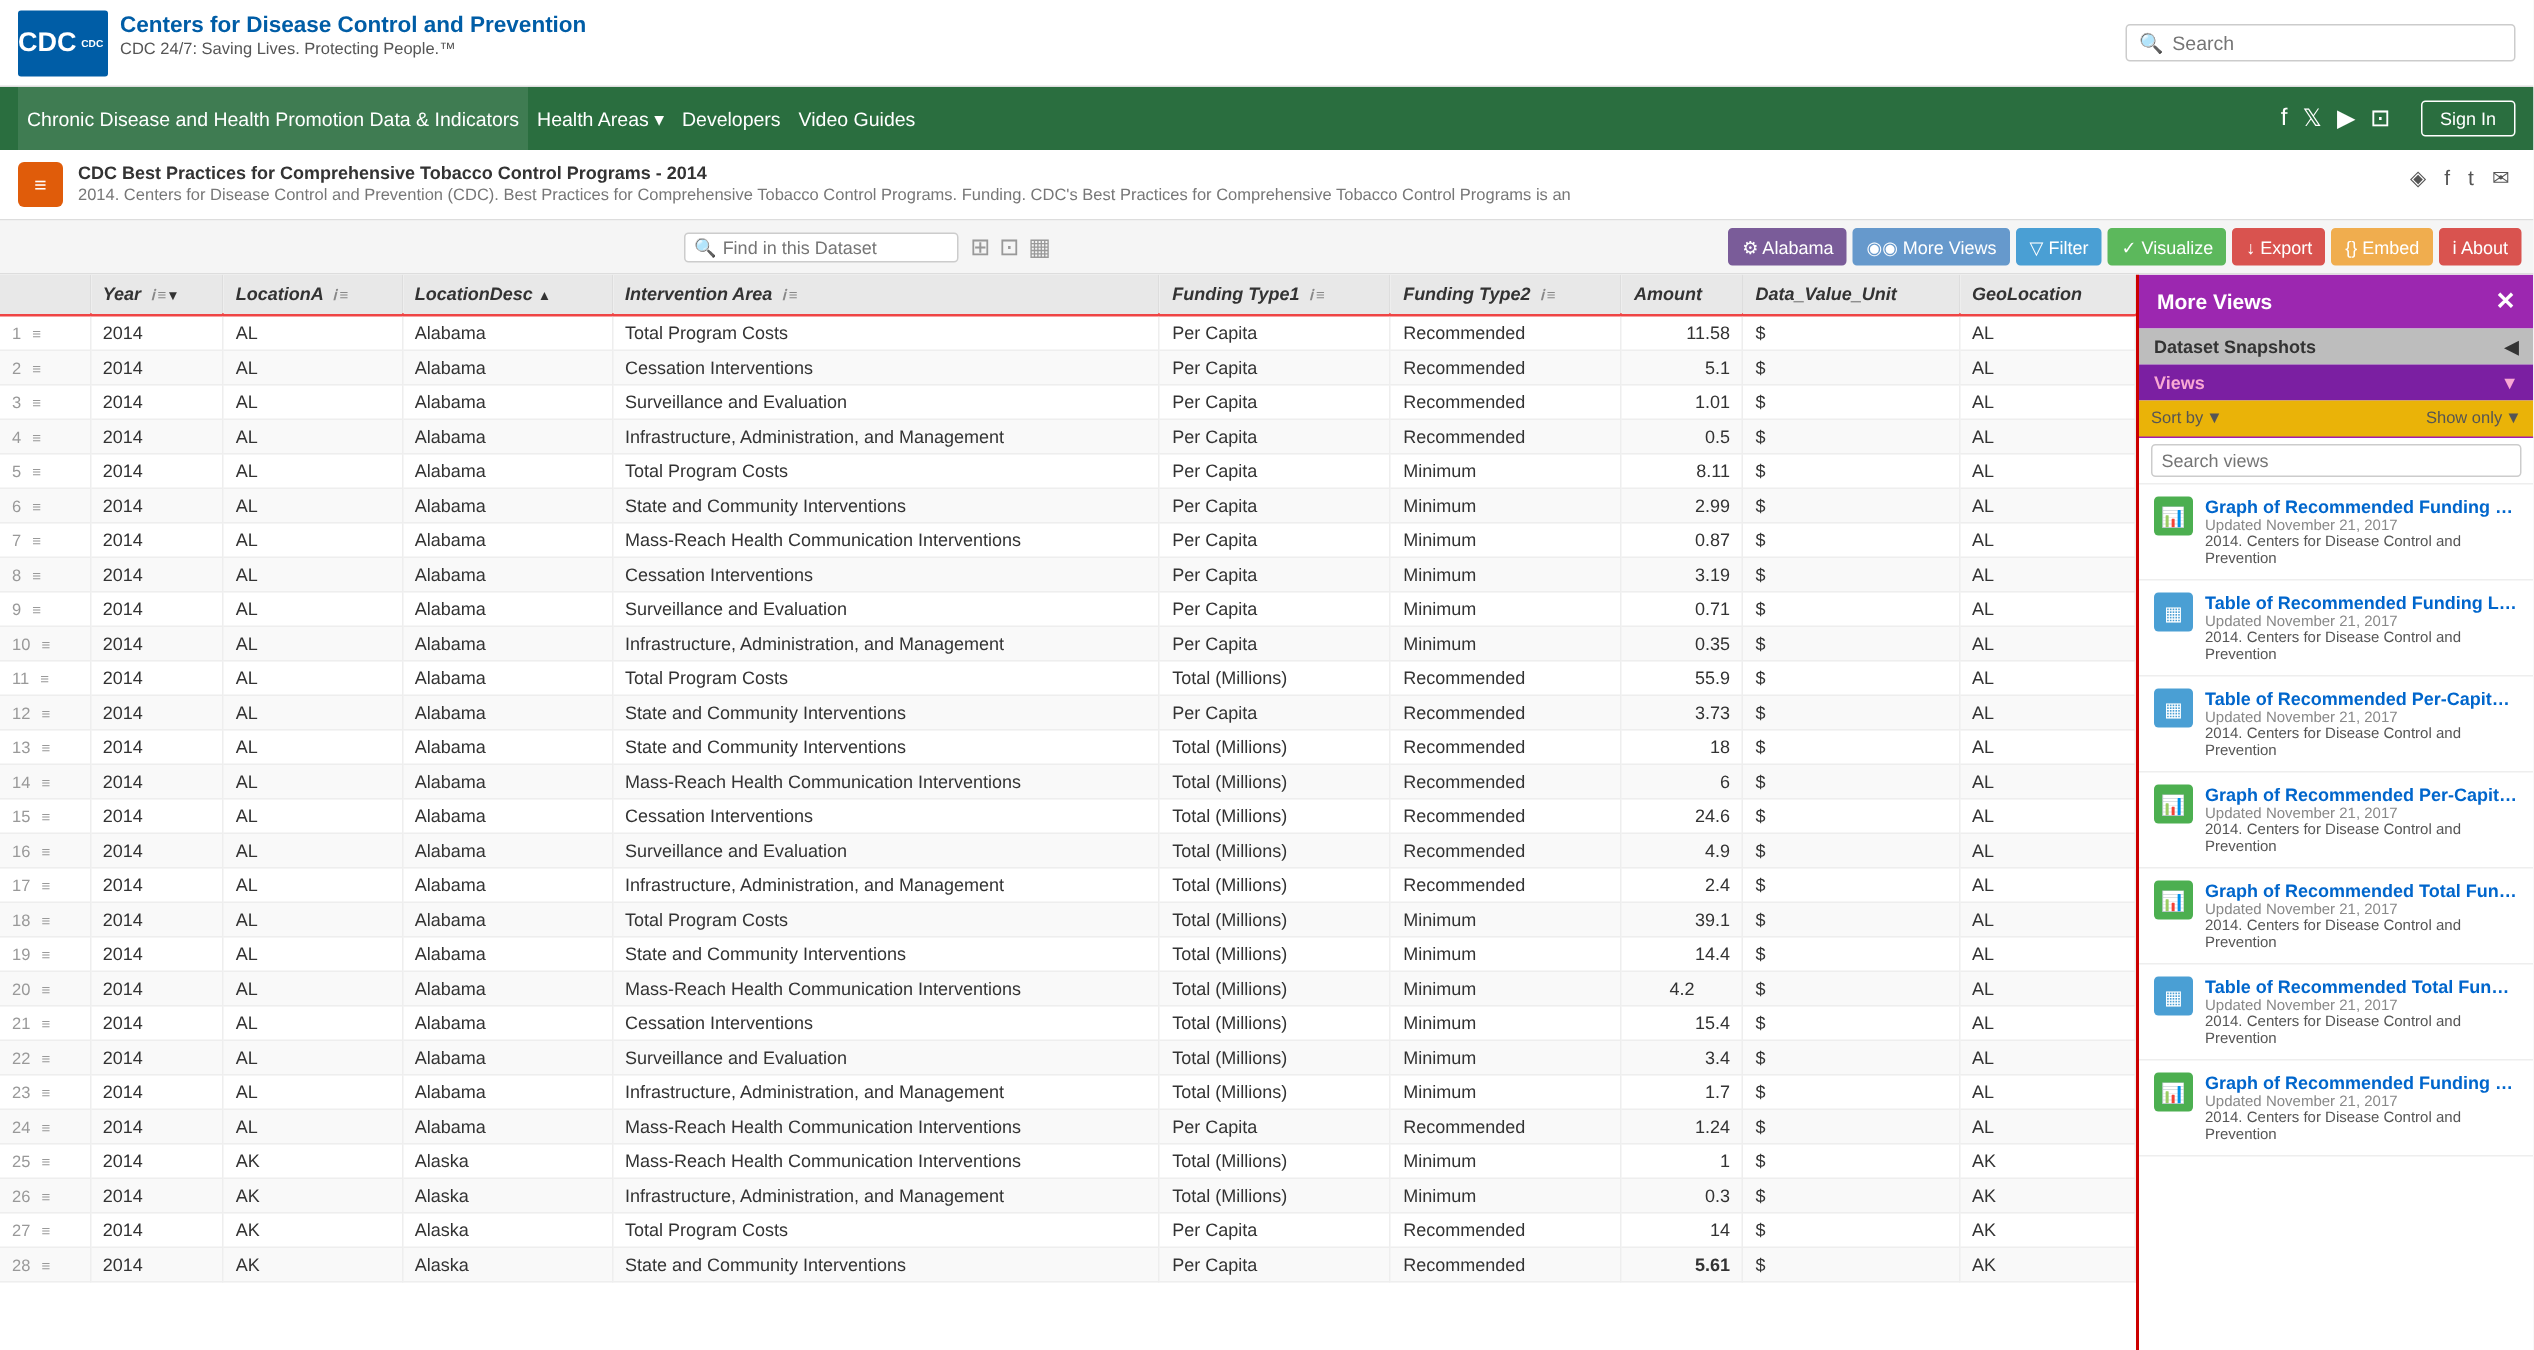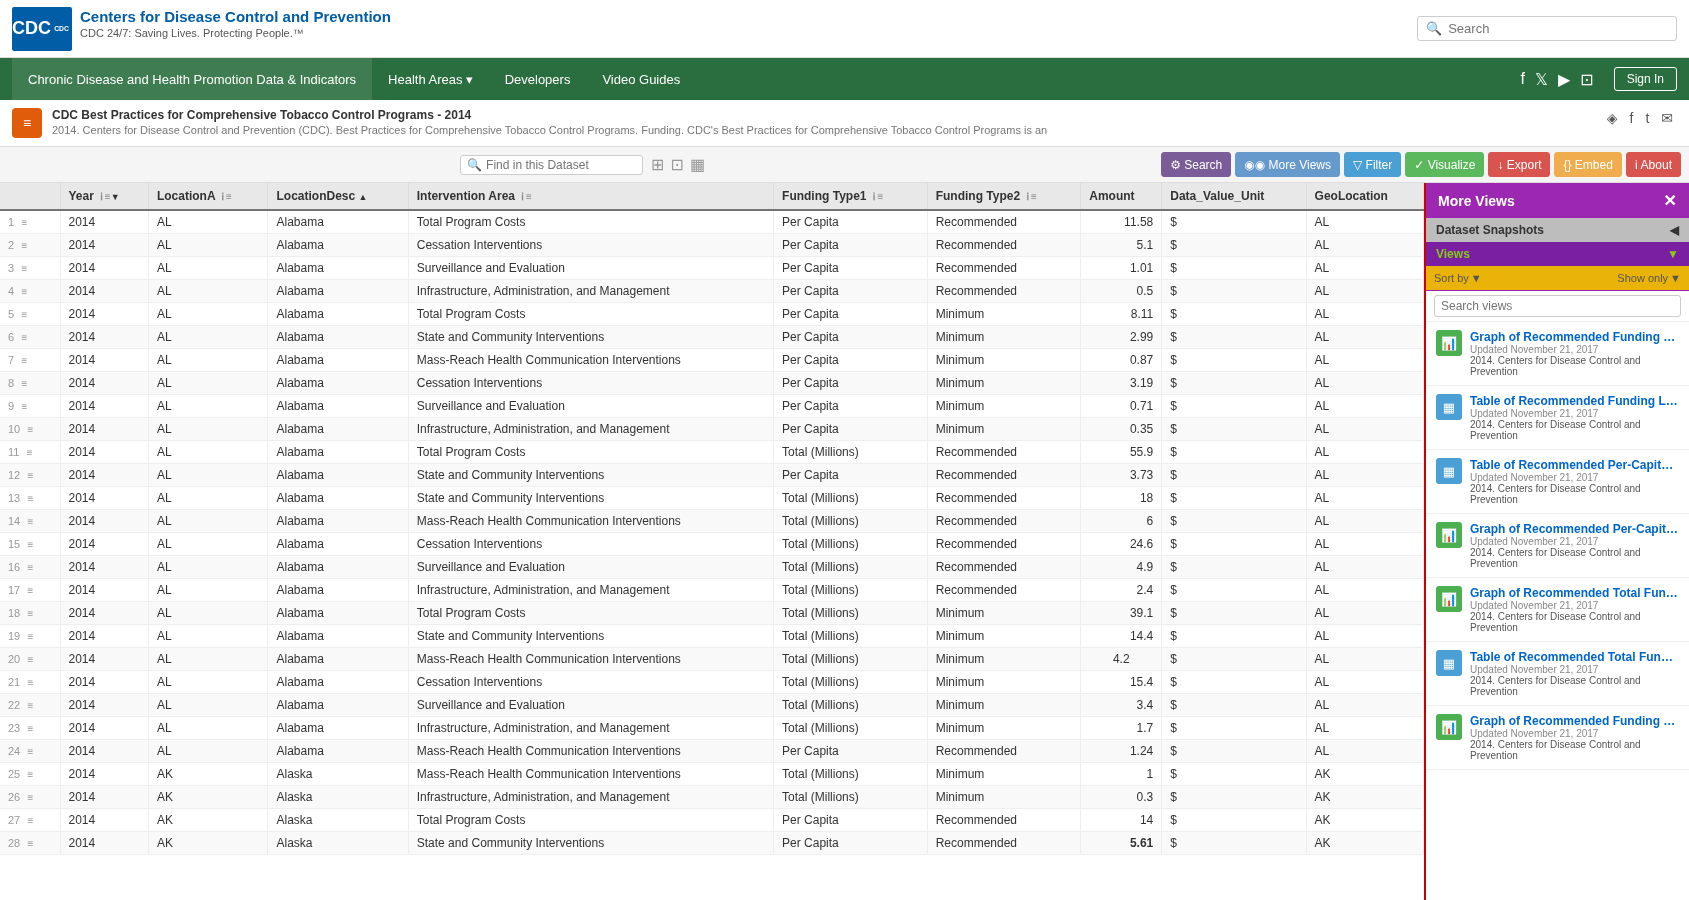--- a/index.html
+++ b/index.html
@@ -63,21 +63,21 @@
     .nav-bar {
       background: #2a6e3f;
       display: flex;
       align-items: center;
       padding: 0 12px;
       height: 42px;
     }
     .nav-item {
       color: white;
       font-size: 13px;
-      padding: 0 16px;
+      padding: 0 6px;
       height: 42px;
       display: flex;
       align-items: center;
       cursor: pointer;
       white-space: nowrap;
     }
     .nav-item.active { background: rgba(255,255,255,0.1); }
     .nav-social {
       margin-left: auto;
       display: flex;
@@ -194,21 +194,22 @@
       overflow: auto;
       background: white;
     }
     .data-table {
       width: 100%;
       border-collapse: collapse;
       font-size: 12px;
     }
     .data-table thead tr {
       background: #e8e8e8;
-      border-bottom: 2px solid #737373;
+      border-bottom: 2px solid #ef4444;
+      font-style: italic;
     }
     .data-table th {
       padding: 6px 8px;
       text-align: left;
       white-space: nowrap;
       border-right: 1px solid #ddd;
       font-weight: bold;
       color: #333;
       position: sticky;
       top: 0;
@@ -261,21 +262,21 @@
       font-size: 12px;
       color: #333;
       font-weight: bold;
       cursor: pointer;
       display: flex;
       align-items: center;
       justify-content: space-between;
     }
     .mv-section.purple {
       background: #7b1fa2;
-      color: #84cc16;
+      color: #f9a8d4;
       justify-content: space-between;
     }
     .mv-controls {
       padding: 6px 8px;
       display: flex;
       align-items: center;
       gap: 6px;
       border-bottom: 1px solid #a21caf;
       background: #eab308;
       justify-content: space-between;
@@ -392,21 +393,21 @@
 
 <div class="toolbar">
   <div class="toolbar-find">
     <span style="color:#999;font-size:12px;margin-right:4px;">🔍</span>
     <input type="text" placeholder="Find in this Dataset" style="">
   </div>
   <span style="margin-left:4px;font-size:16px;color:#999;cursor:pointer;">⊞</span>
   <span style="margin-left:2px;font-size:16px;color:#999;cursor:pointer;">⊡</span>
   <span style="margin-left:2px;font-size:16px;color:#999;cursor:pointer;">▦</span>
   <div style="margin-left:auto;display:flex;gap:4px;">
-    <button class="tool-btn manage">⚙ Search</button>
+    <button class="tool-btn manage">⚙ Alabama</button>
     <button class="tool-btn more-views">◉◉ More Views</button>
     <button class="tool-btn filter">▽ Filter</button>
     <button class="tool-btn visualize">✓ Visualize</button>
     <button class="tool-btn export">↓ Export</button>
     <button class="tool-btn embed">{} Embed</button>
     <button class="tool-btn about">ℹ About</button>
   </div>
 </div>
 
 <div class="main-content">

